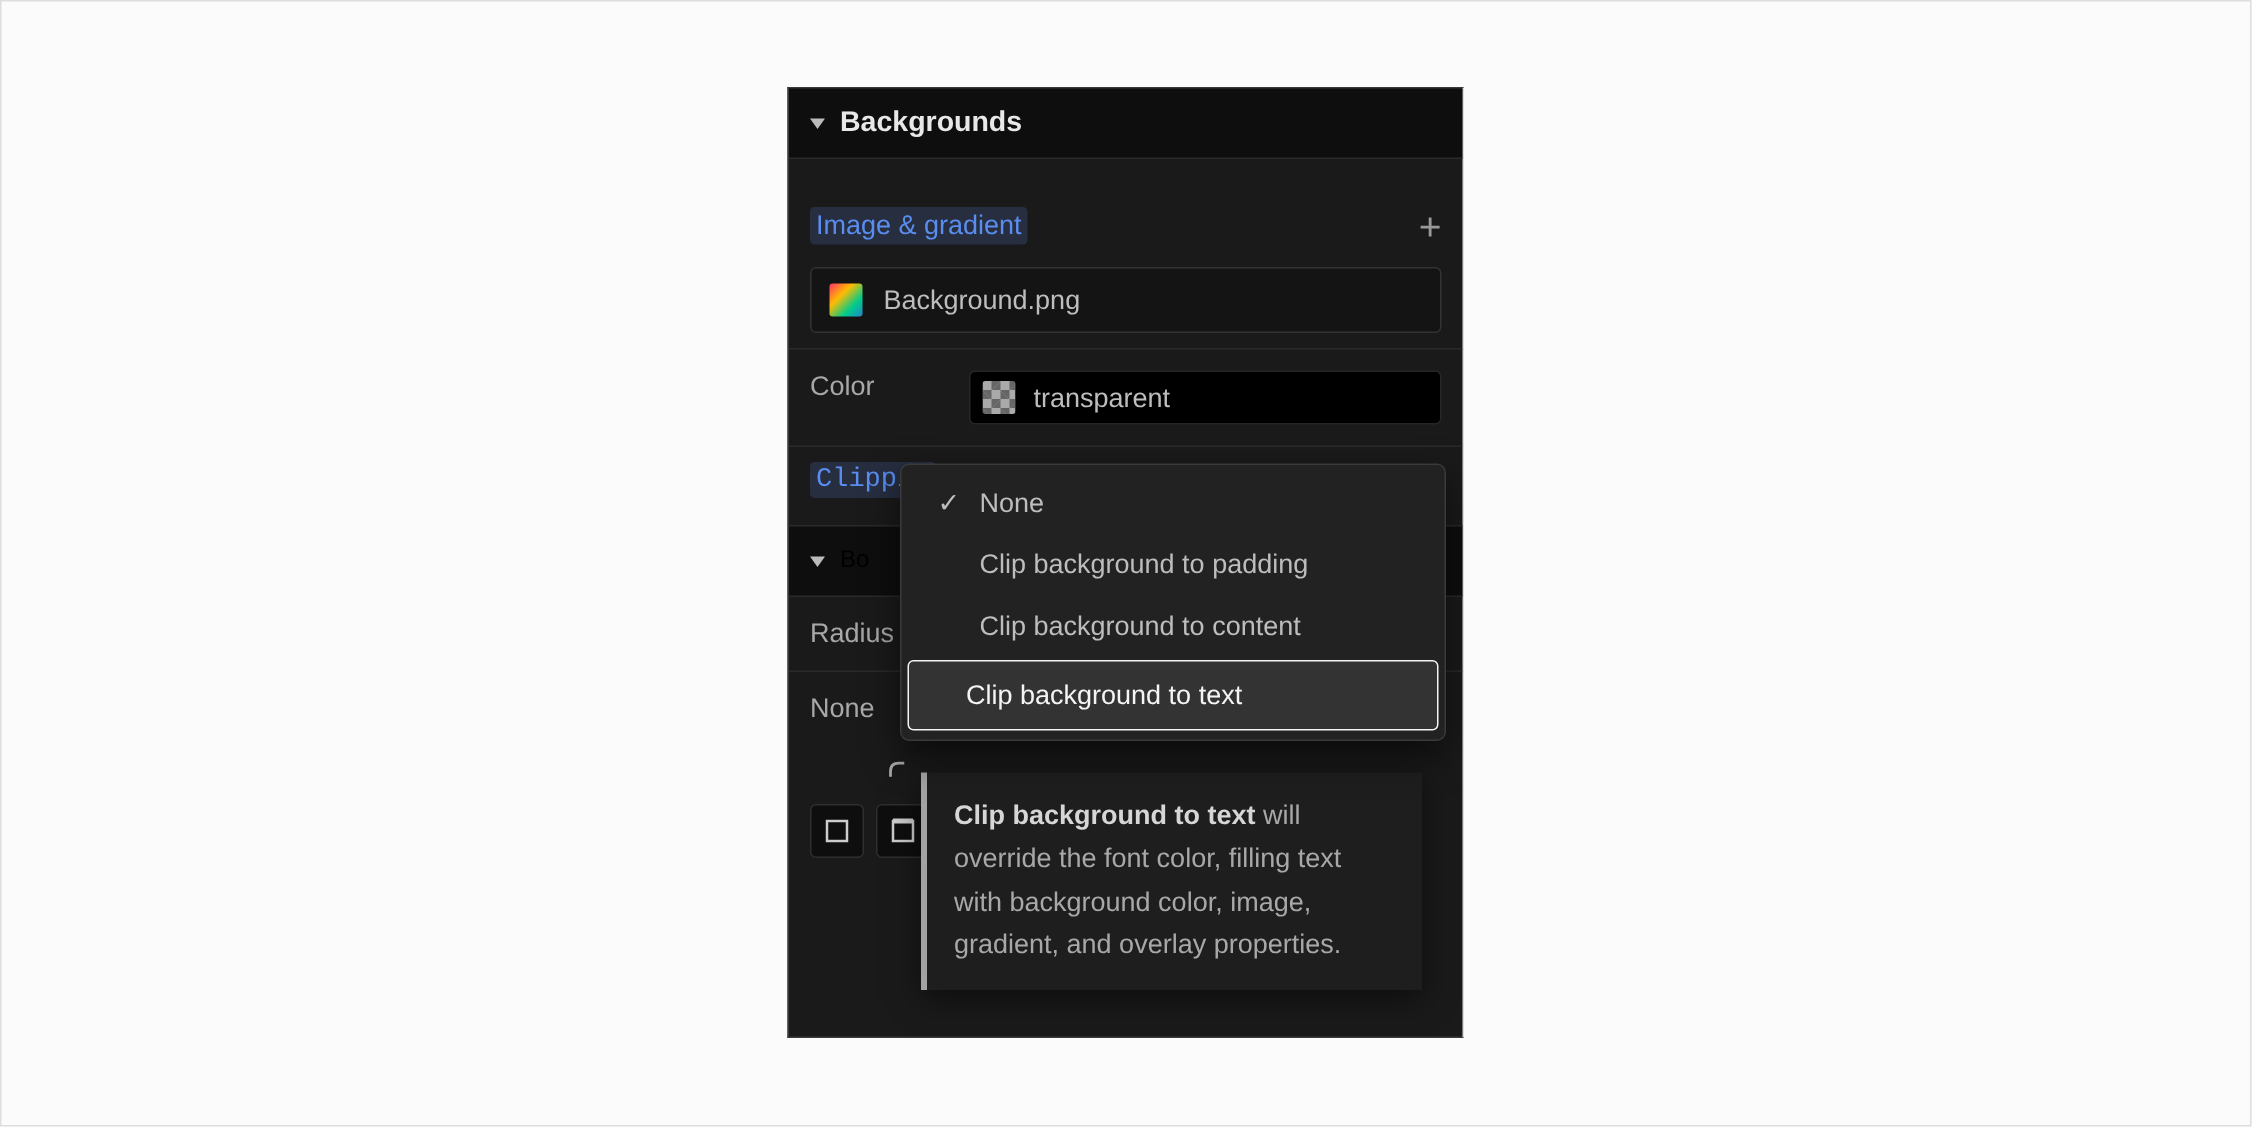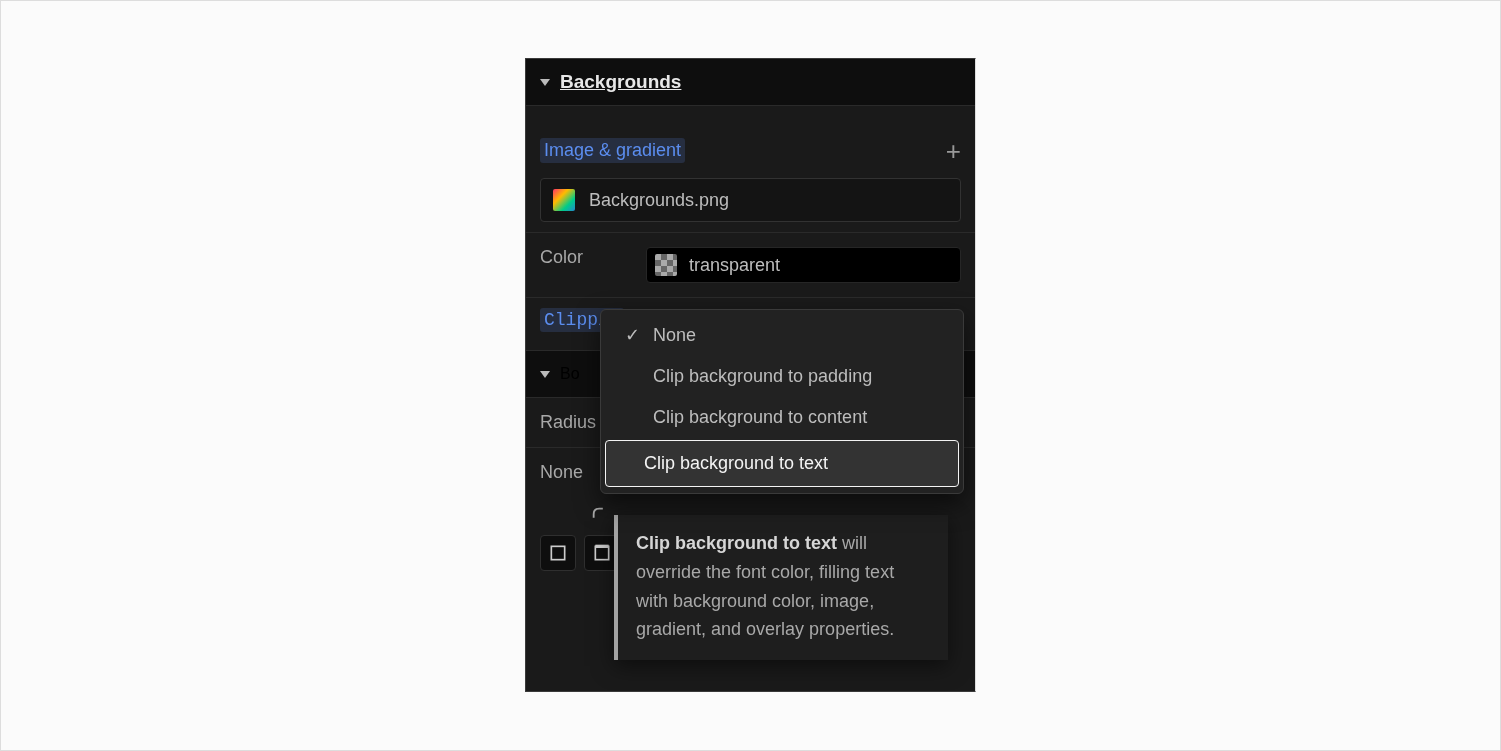--- a/index.html
+++ b/index.html
@@ -36,21 +36,20 @@
   .section-header .caret {
     width: 0; height: 0;
     border-left: 5px solid transparent;
     border-right: 5px solid transparent;
     border-top: 7px solid #bbb;
   }
   .section-header .title {
     color: #e8e8e8;
     font-weight: 600;
     font-size: 19px;
-    text-decoration: underline;
   }
   .subsection {
     padding: 12px 14px 10px 14px;
     border-bottom: 1px solid #2a2a2a;
   }
   .row {
     display: flex;
     align-items: flex-start;
     justify-content: space-between;
     margin-top: 20px;
@@ -248,21 +247,21 @@
     <span class="title">Backgrounds</span>
   </div>
 
   <div class="subsection">
     <div class="row">
       <span class="link-label">Image &amp; gradient</span>
       <span class="plus">+</span>
     </div>
     <div class="bg-file">
       <span class="bg-thumb"></span>
-      <span class="bg-file-name">Backgrounds.png</span>
+      <span class="bg-file-name">Background.png</span>
     </div>
   </div>
 
   <div class="color-row">
     <span class="row-label">Color</span>
     <div class="color-field">
       <span class="checker"></span>
       <span class="color-value">transparent</span>
     </div>
   </div>

